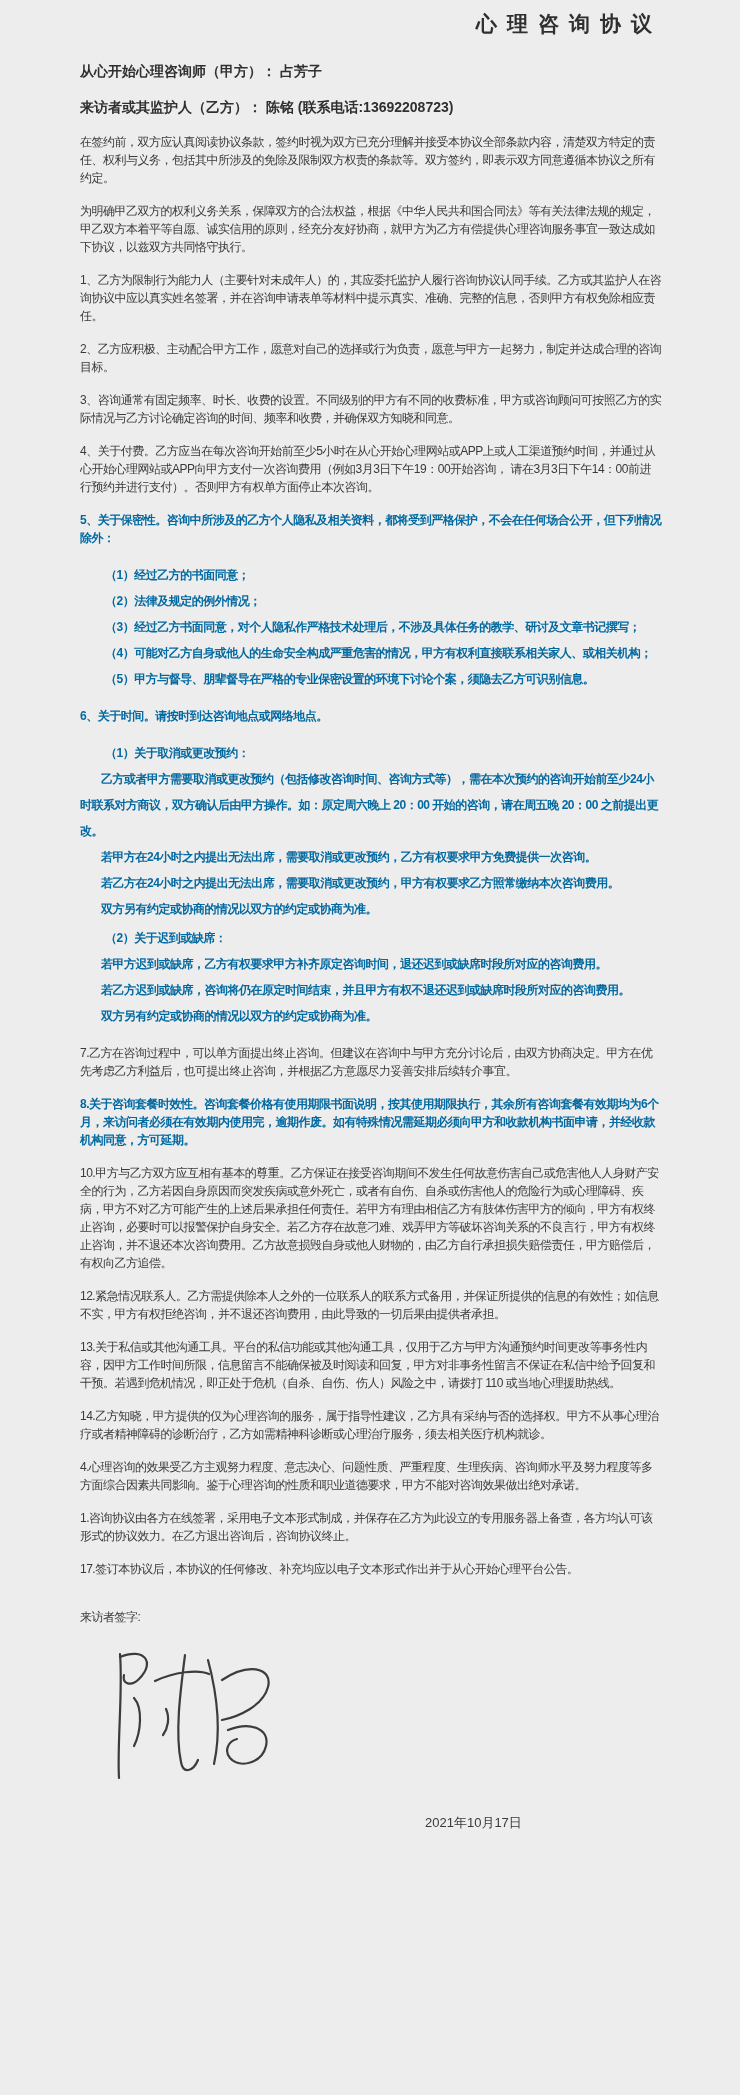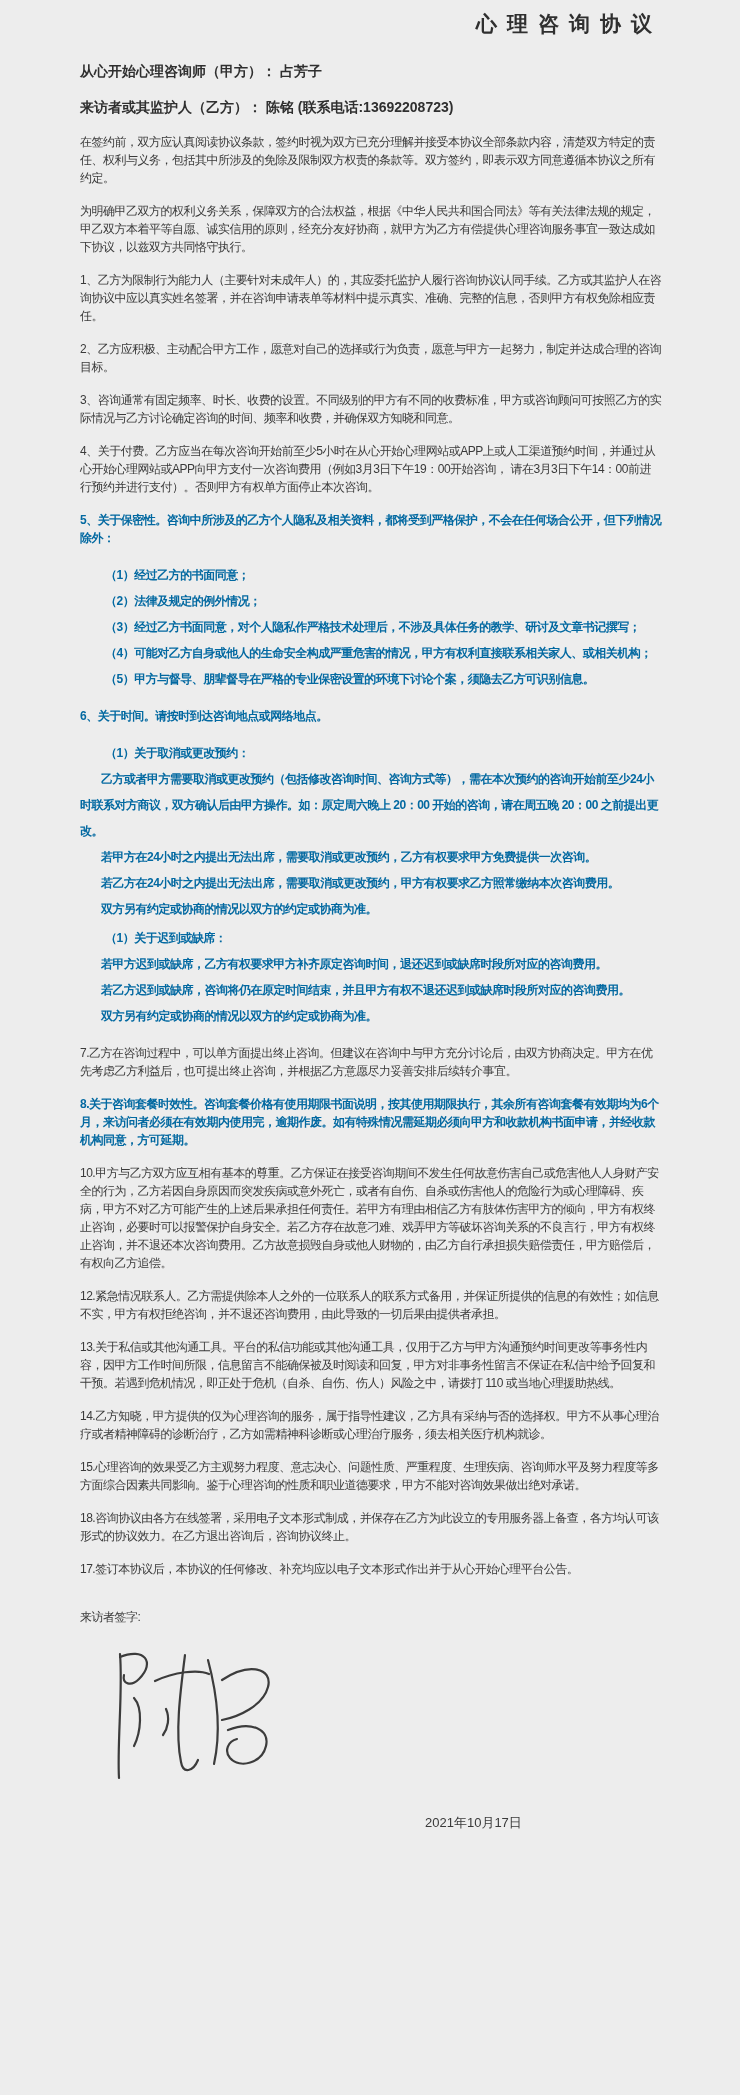--- a/index.html
+++ b/index.html
@@ -71,32 +71,32 @@
       <p class="para item bold">（2）法律及规定的例外情况；</p>
       <p class="para item bold">（3）经过乙方书面同意，对个人隐私作严格技术处理后，不涉及具体任务的教学、研讨及文章书记撰写；</p>
       <p class="para item bold">（4）可能对乙方自身或他人的生命安全构成严重危害的情况，甲方有权利直接联系相关家人、或相关机构；</p>
       <p class="para item bold">（5）甲方与督导、朋辈督导在严格的专业保密设置的环境下讨论个案，须隐去乙方可识别信息。</p>
       <p class="para bold">6、关于时间。请按时到达咨询地点或网络地点。</p>
       <p class="para sub-label bold">（1）关于取消或更改预约：</p>
       <p class="para sub bold">乙方或者甲方需要取消或更改预约（包括修改咨询时间、咨询方式等），需在本次预约的咨询开始前至少24小时联系对方商议，双方确认后由甲方操作。如：原定周六晚上 20：00 开始的咨询，请在周五晚 20：00 之前提出更改。</p>
       <p class="para sub bold">若甲方在24小时之内提出无法出席，需要取消或更改预约，乙方有权要求甲方免费提供一次咨询。</p>
       <p class="para sub bold">若乙方在24小时之内提出无法出席，需要取消或更改预约，甲方有权要求乙方照常缴纳本次咨询费用。</p>
       <p class="para sub bold">双方另有约定或协商的情况以双方的约定或协商为准。</p>
-      <p class="para sub-label bold">（1）关于迟到或缺席：</p>
+      <p class="para sub-label bold">（2）关于迟到或缺席：</p>
       <p class="para sub bold">若甲方迟到或缺席，乙方有权要求甲方补齐原定咨询时间，退还迟到或缺席时段所对应的咨询费用。</p>
       <p class="para sub bold">若乙方迟到或缺席，咨询将仍在原定时间结束，并且甲方有权不退还迟到或缺席时段所对应的咨询费用。</p>
       <p class="para sub bold">双方另有约定或协商的情况以双方的约定或协商为准。</p>
       <p class="para">7.乙方在咨询过程中，可以单方面提出终止咨询。但建议在咨询中与甲方充分讨论后，由双方协商决定。甲方在优先考虑乙方利益后，也可提出终止咨询，并根据乙方意愿尽力妥善安排后续转介事宜。</p>
       <p class="para bold">8.关于咨询套餐时效性。咨询套餐价格有使用期限书面说明，按其使用期限执行，其余所有咨询套餐有效期均为6个月，来访问者必须在有效期内使用完，逾期作废。如有特殊情况需延期必须向甲方和收款机构书面申请，并经收款机构同意，方可延期。</p>
       <p class="para">10.甲方与乙方双方应互相有基本的尊重。乙方保证在接受咨询期间不发生任何故意伤害自己或危害他人人身财产安全的行为，乙方若因自身原因而突发疾病或意外死亡，或者有自伤、自杀或伤害他人的危险行为或心理障碍、疾病，甲方不对乙方可能产生的上述后果承担任何责任。若甲方有理由相信乙方有肢体伤害甲方的倾向，甲方有权终止咨询，必要时可以报警保护自身安全。若乙方存在故意刁难、戏弄甲方等破坏咨询关系的不良言行，甲方有权终止咨询，并不退还本次咨询费用。乙方故意损毁自身或他人财物的，由乙方自行承担损失赔偿责任，甲方赔偿后，有权向乙方追偿。</p>
       <p class="para">12.紧急情况联系人。乙方需提供除本人之外的一位联系人的联系方式备用，并保证所提供的信息的有效性；如信息不实，甲方有权拒绝咨询，并不退还咨询费用，由此导致的一切后果由提供者承担。</p>
       <p class="para">13.关于私信或其他沟通工具。平台的私信功能或其他沟通工具，仅用于乙方与甲方沟通预约时间更改等事务性内容，因甲方工作时间所限，信息留言不能确保被及时阅读和回复，甲方对非事务性留言不保证在私信中给予回复和干预。若遇到危机情况，即正处于危机（自杀、自伤、伤人）风险之中，请拨打 110 或当地心理援助热线。</p>
       <p class="para">14.乙方知晓，甲方提供的仅为心理咨询的服务，属于指导性建议，乙方具有采纳与否的选择权。甲方不从事心理治疗或者精神障碍的诊断治疗，乙方如需精神科诊断或心理治疗服务，须去相关医疗机构就诊。</p>
-      <p class="para">15.心理咨询的效果受乙方主观努力程度、意志决心、问题性质、严重程度、生理疾病、咨询师水平及努力程度等多方面综合因素共同影响。鉴于心理咨询的性质和职业道德要求，甲方不能对咨询效果做出绝对承诺。</p>
-      <p class="para">18.咨询协议由各方在线签署，采用电子文本形式制成，并保存在乙方为此设立的专用服务器上备查，各方均认可该形式的协议效力。在乙方退出咨询后，咨询协议终止。</p>
+      <p class="para">4.心理咨询的效果受乙方主观努力程度、意志决心、问题性质、严重程度、生理疾病、咨询师水平及努力程度等多方面综合因素共同影响。鉴于心理咨询的性质和职业道德要求，甲方不能对咨询效果做出绝对承诺。</p>
+      <p class="para">1.咨询协议由各方在线签署，采用电子文本形式制成，并保存在乙方为此设立的专用服务器上备查，各方均认可该形式的协议效力。在乙方退出咨询后，咨询协议终止。</p>
       <p class="para">17.签订本协议后，本协议的任何修改、补充均应以电子文本形式作出并于从心开始心理平台公告。</p>
     </div>
 
   <p class="sig-label">来访者签字:</p>
 
   <div class="signature-wrap">
     <svg width="175" height="142" viewBox="0 0 175 142" fill="none" stroke="#3c3c3c" stroke-width="2.2" stroke-linecap="round" stroke-linejoin="round">
       <path d="M10,8 C13,44 7,98 9,132"></path>
       <path d="M10,11 C34,1 46,16 29,33 C21,41 12,38 14,29"></path>
       <path d="M24,52 C33,62 31,86 24,100"></path>

